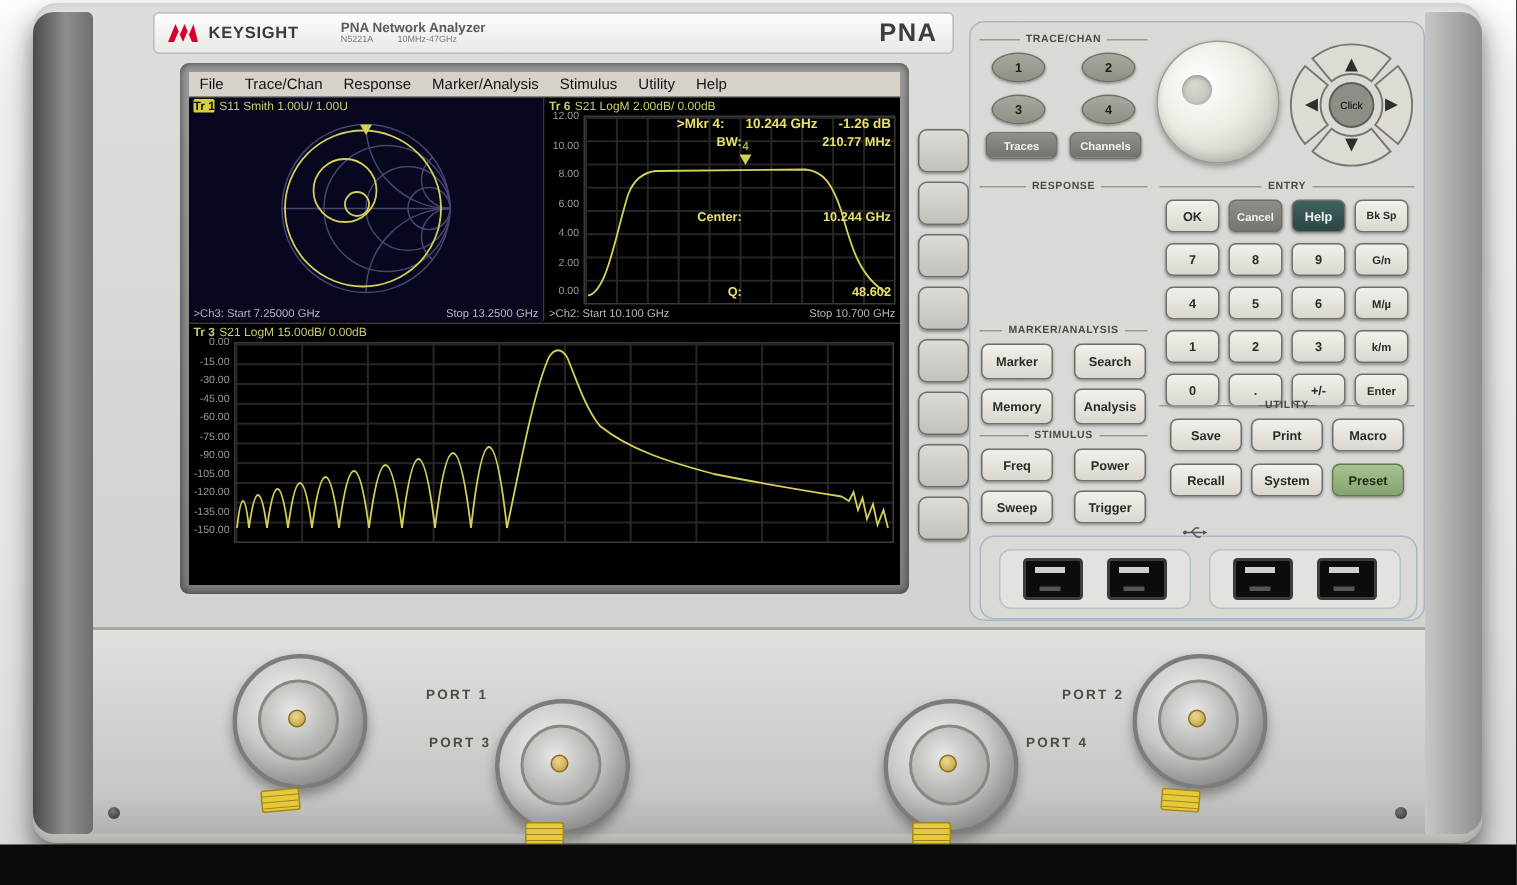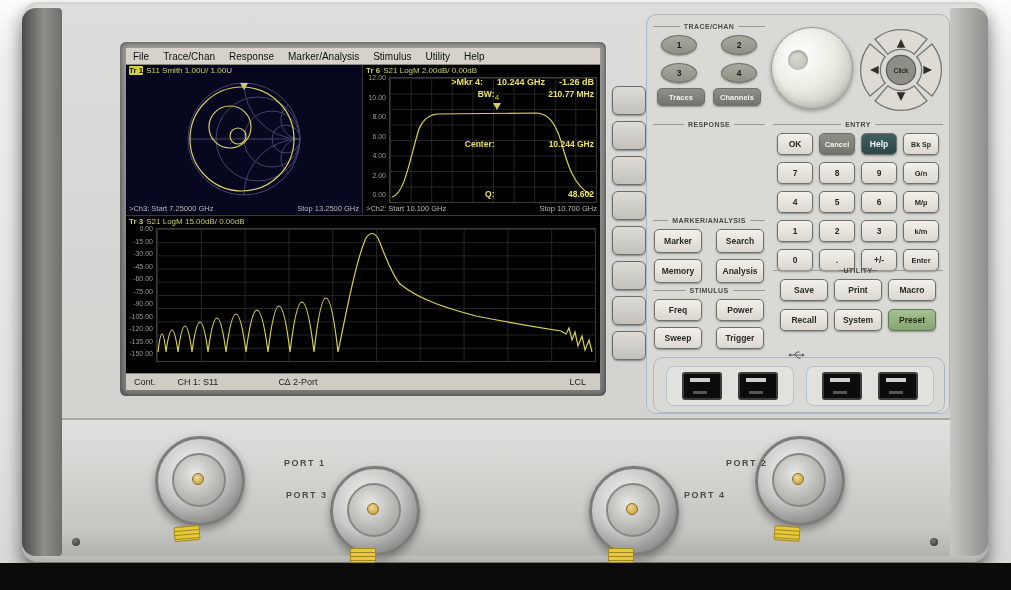--- a/index.html
+++ b/index.html
@@ -105,20 +105,34 @@
 </head>
 <body>
 
 <div class="stage">
   <div class="chassis"></div>
   <div class="handle-left"></div>
   <div class="handle-right"></div>
 
   <div class="upper-panel">
 
+    <div class="header-strip" style="left:40px;top:2px;">
+      <svg width="22" height="16" viewBox="0 0 22 16" style="margin-left:8px;">
+        <polygon points="1,14 6,2 9,9 12,2 15,9 18,2 21,14 17,14 14,7 11,14 8,7 5,14" fill="#d6002d"></polygon>
+      </svg>
+      <span class="brand">KEYSIGHT</span>
+      <div class="product">
+        <div class="p1">PNA Network Analyzer</div>
+        <div class="p2">
+          <span>N5221A</span>
+          <span>10MHz-47GHz</span>
+        </div>
+      </div>
+      <span class="pna-badge">PNA</span>
+    </div>
 
     <div class="power-module">
       <div class="led" style="left:13px;background:#3a3a36;"></div>
       <div class="led" style="left:30px;background:#8a9a86;"></div>
       <div class="power-btn">
         <svg width="20" height="13" viewBox="0 0 20 13">
           <circle cx="7" cy="7" r="4.3" fill="none" stroke="#33332f" stroke-width="1.4"></circle>
           <line x1="7" y1="1" x2="7" y2="6" stroke="#33332f" stroke-width="1.4"></line>
           <line x1="16" y1="3" x2="16" y2="11" stroke="#33332f" stroke-width="1.4"></line>
         </svg>
@@ -233,26 +247,20 @@
               <span>-135.00</span>
             <span>-150.00</span>
           </div>
           <svg width="438" height="132" viewBox="0 0 438 132" style="position:absolute;left:30px;top:12px;">
             <path class="trace" d="M2,124 Q6,88 10,124 Q16,80 22,124 Q29,72 36,124 Q44,64 52,124 Q61,56 70,124 Q80,48 90,124 Q101,40 112,124 Q123,32 134,124 Q146,24 158,124 Q170,16 182,124
               C190,86 200,32 210,10 C214,4 218,4 222,10 C228,24 234,44 244,56 C264,72 290,80 320,88 C350,94 380,99 405,103
               L410,106 L413,100 L416,112 L419,104 L422,118 L426,108 L429,122 L433,112 L436,124"></path>
           </svg>
         </div>
 
-        <div class="statusbar">
-          <span style="margin-left:8px;">Cont.</span>
-          <span style="margin-left:22px;">CH 1: S11</span>
-          <span style="margin-left:60px;">C∆ 2-Port</span>
-          <span style="margin-left:auto;margin-right:14px;">LCL</span>
-        </div>
       </div>
     </div>
 
     <div class="softkey" style="left:550px;top:80px;"></div>
     <div class="softkey" style="left:550px;top:115px;"></div>
     <div class="softkey" style="left:550px;top:150px;"></div>
     <div class="softkey" style="left:550px;top:185px;"></div>
     <div class="softkey" style="left:550px;top:220px;"></div>
     <div class="softkey" style="left:550px;top:255px;"></div>
     <div class="softkey" style="left:550px;top:290px;"></div>
@@ -397,21 +405,21 @@
     <span class="port-label" style="left:224px;top:70px;">PORT 3</span>
     <div class="connector" style="left:527px;top:46px;">
       <div class="ring"></div>
         <div class="pin"></div>
     </div>
     <span class="port-label" style="left:622px;top:70px;">PORT 4</span>
     <div class="connector" style="left:693px;top:16px;">
       <div class="ring"></div>
         <div class="pin"></div>
     </div>
-    <span class="port-label" style="left:664px;top:38px;">PORT 2</span>
+    <span class="port-label" style="left:646px;top:38px;">PORT 2</span>
 
     <div class="sticker" style="left:112px;top:106px;transform:rotate(-5deg);"></div>
     <div class="sticker" style="left:288px;top:128px;"></div>
     <div class="sticker" style="left:546px;top:128px;"></div>
     <div class="sticker" style="left:712px;top:106px;transform:rotate(4deg);"></div>
 
     <div class="screw" style="left:10px;top:118px;"></div>
     <div class="screw" style="left:868px;top:118px;"></div>
   </div>
 

